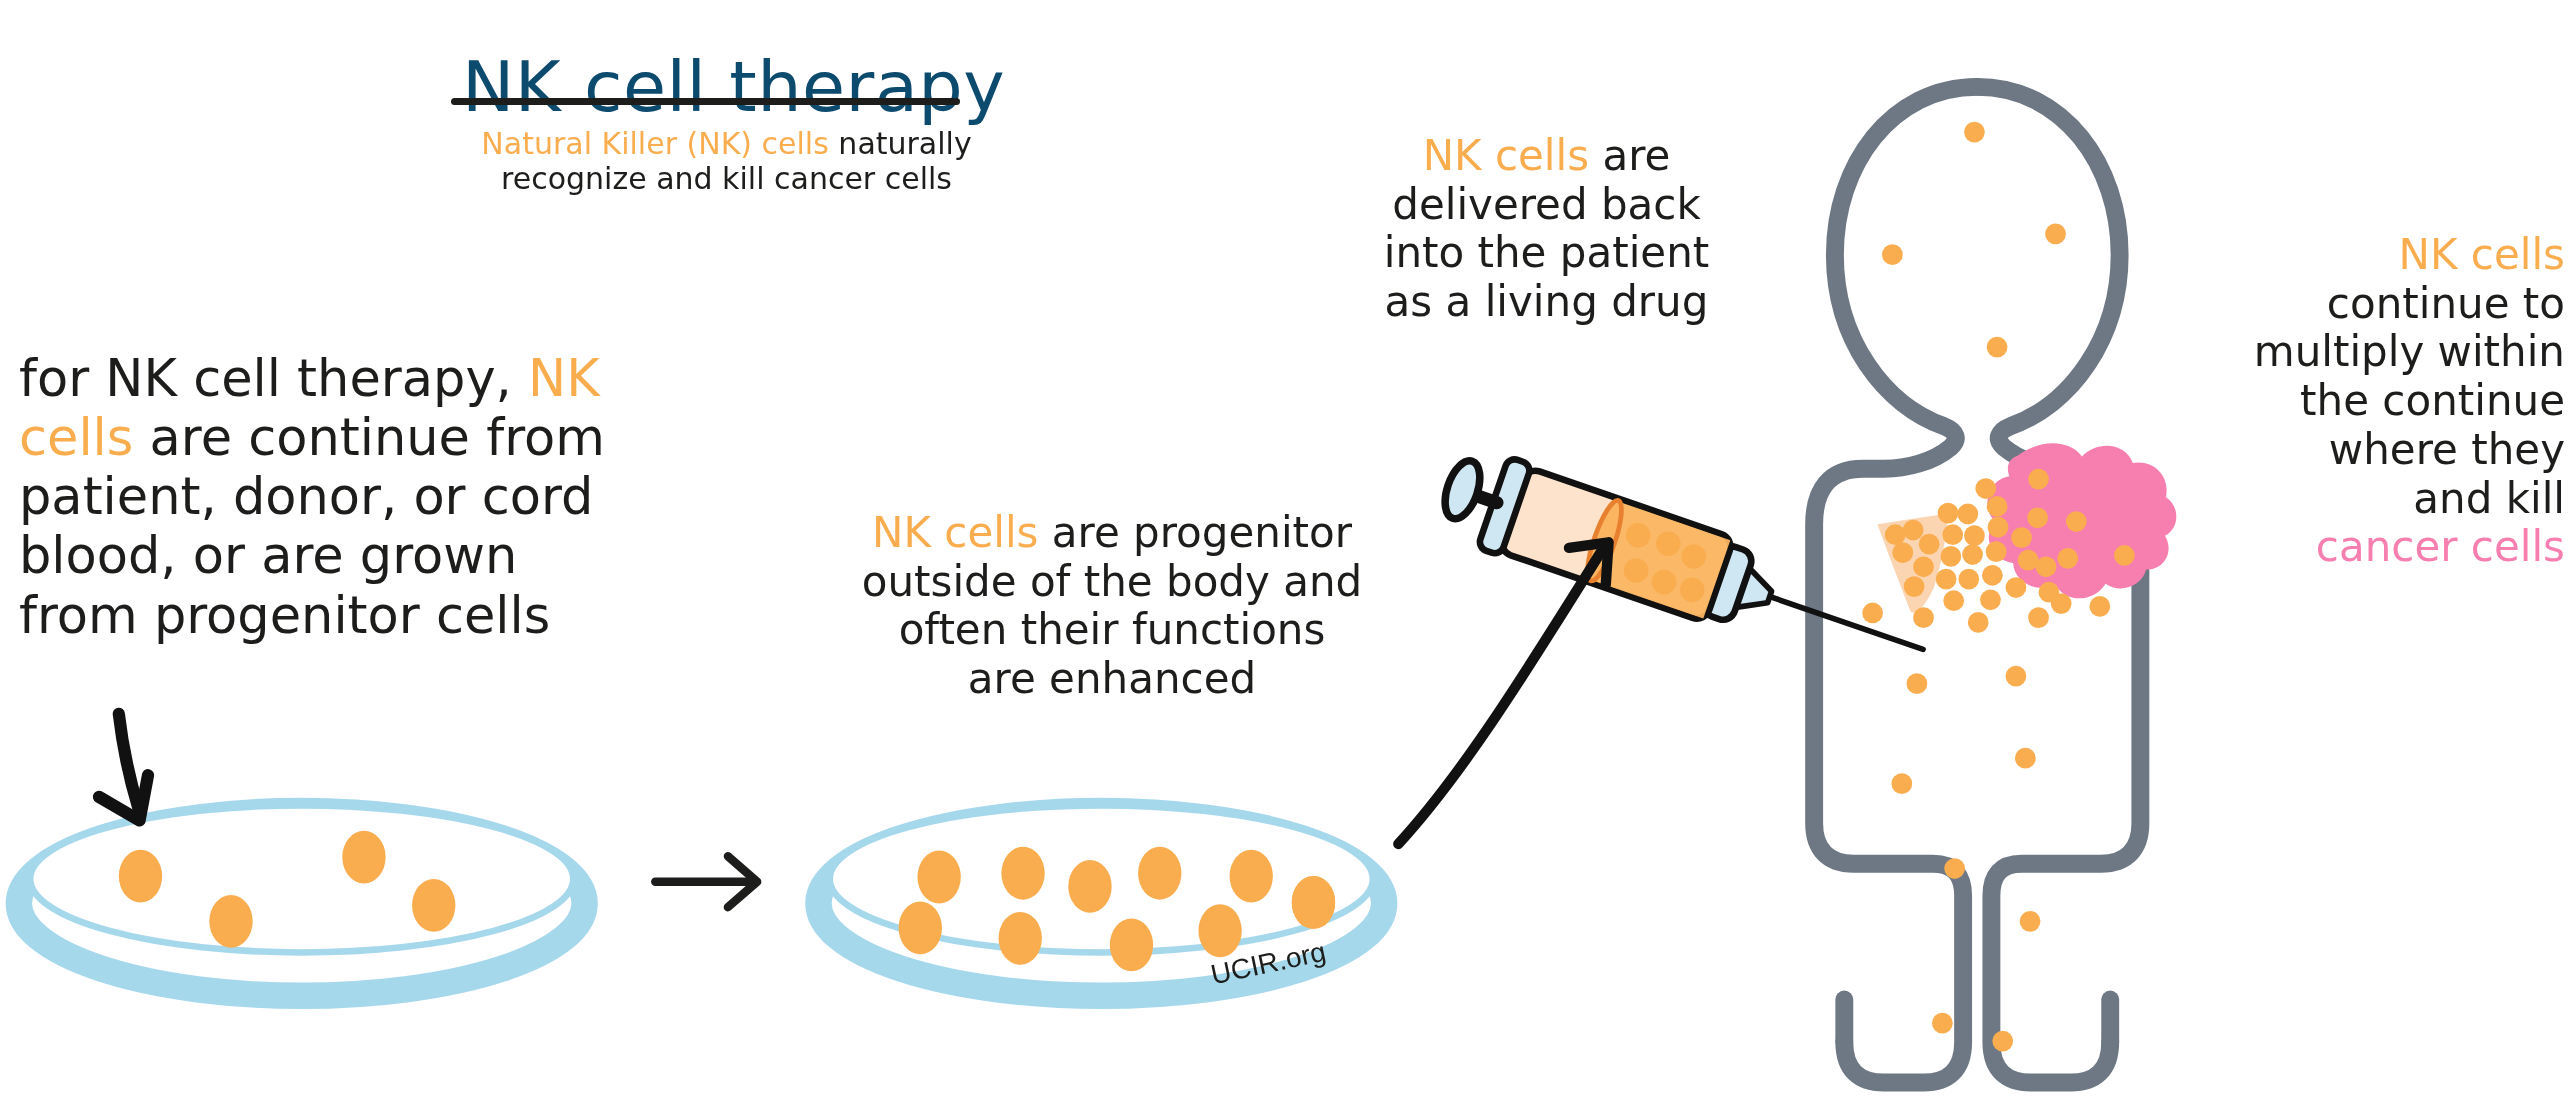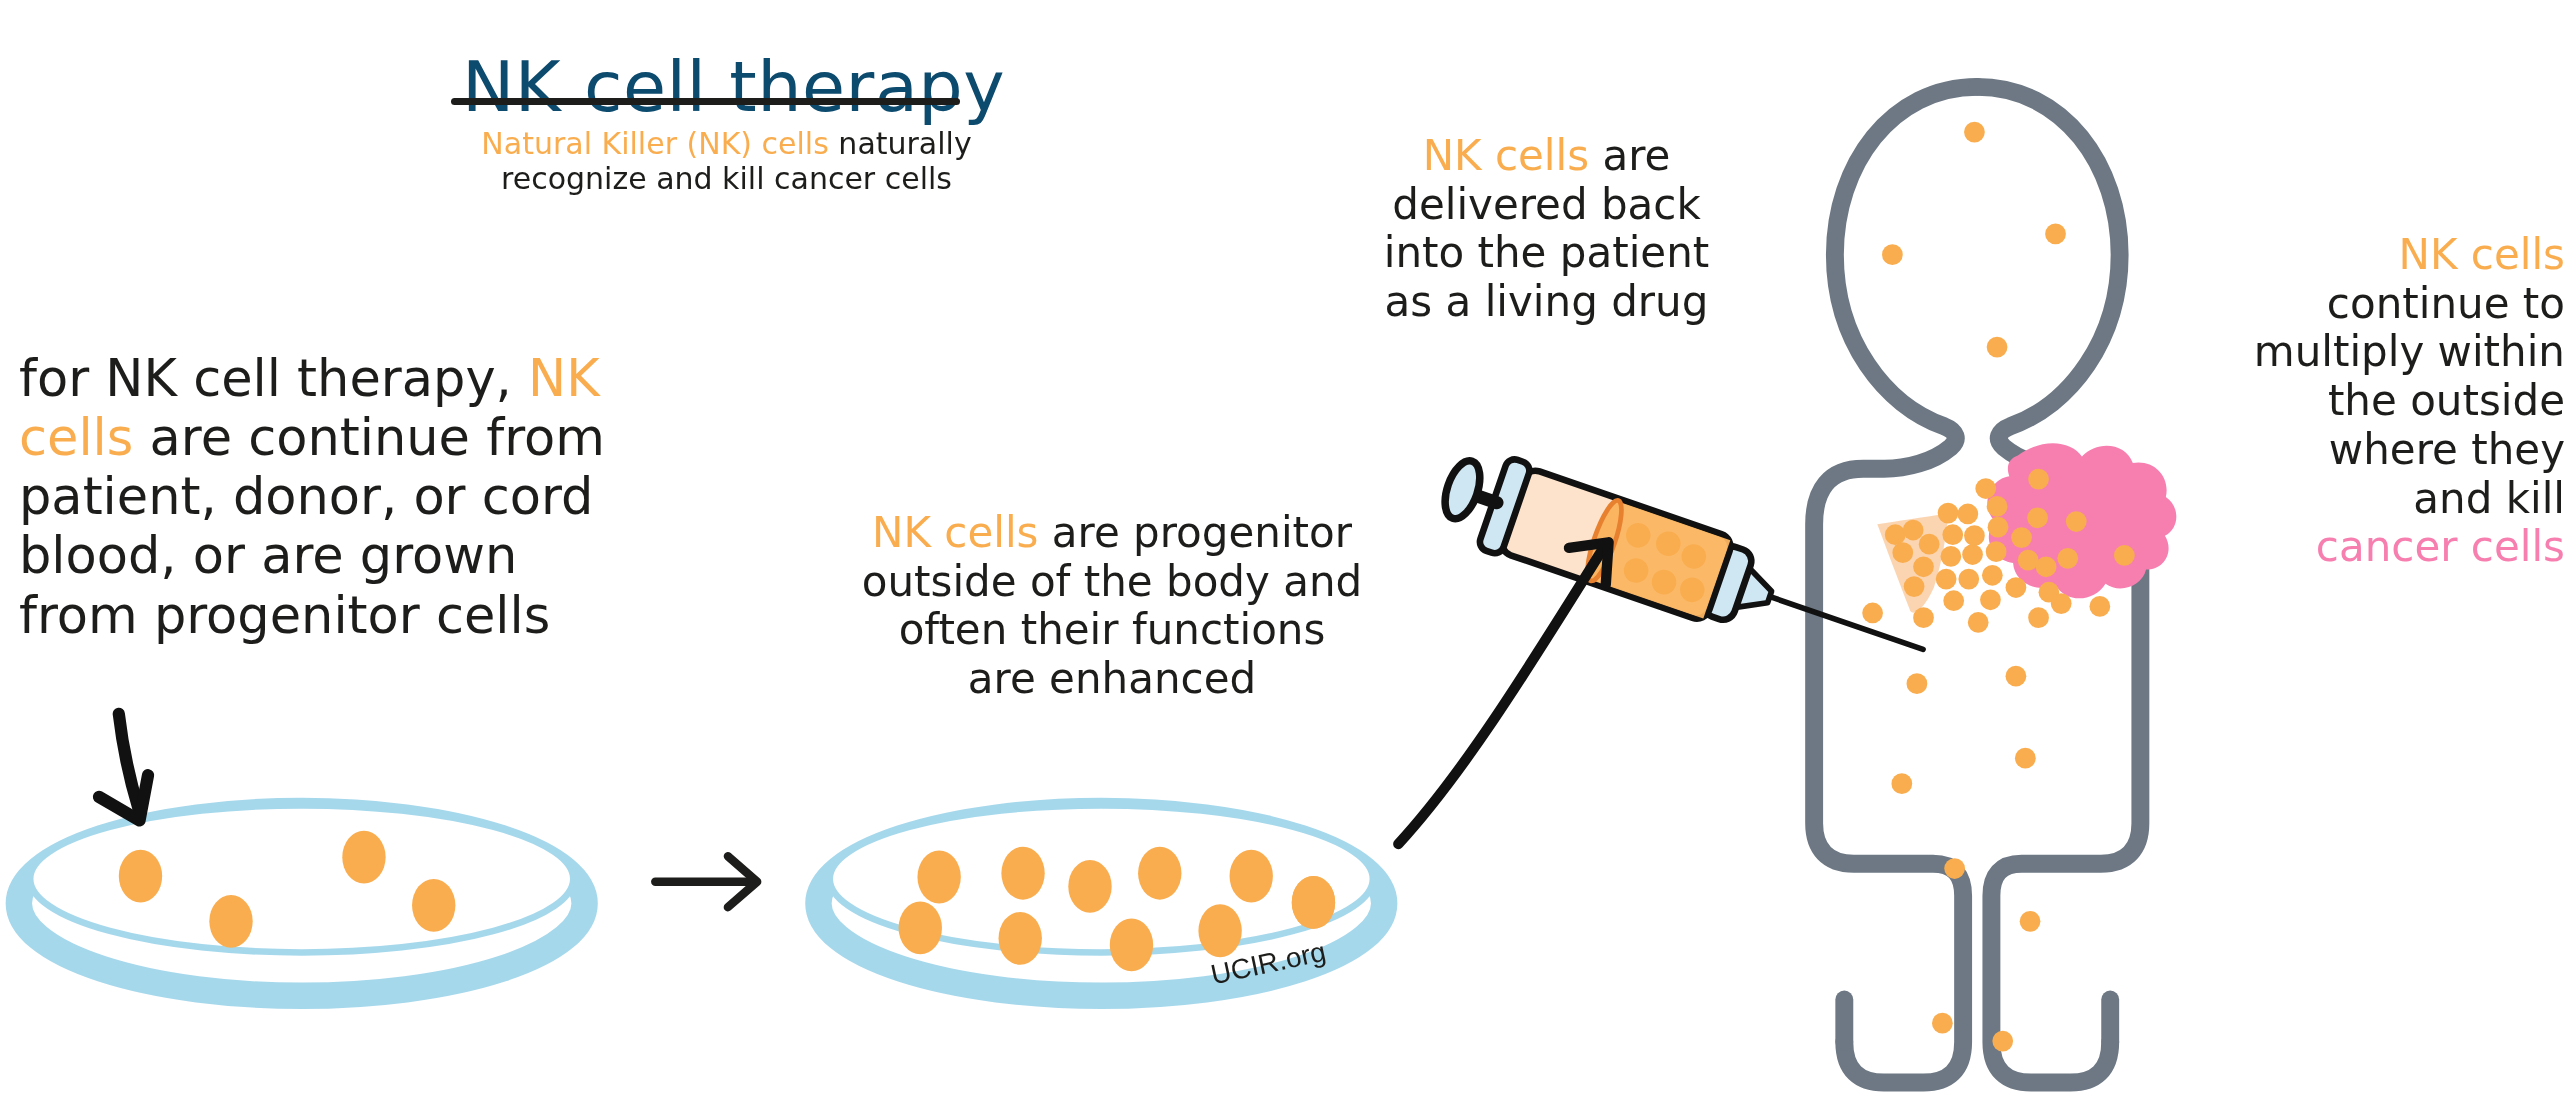--- a/index.html
+++ b/index.html
@@ -92,21 +92,21 @@
     </div>
     <div>delivered back</div>
     <div>into the patient</div>
     <div>as a living drug</div>
   </div>
 
   <div class="tblock" id="block-right">
     <div class="orange">NK cells</div>
     <div>continue to</div>
     <div>multiply within</div>
-    <div>the outside</div>
+    <div>the continue</div>
     <div>where they</div>
     <div>and kill</div>
     <div class="pink">cancer cells</div>
   </div>
 
   <svg class="layer" viewBox="0 0 2732 1177">
 
     <g>
       <path d="M2097 92
            C 2006 92 1946 175 1946 270

